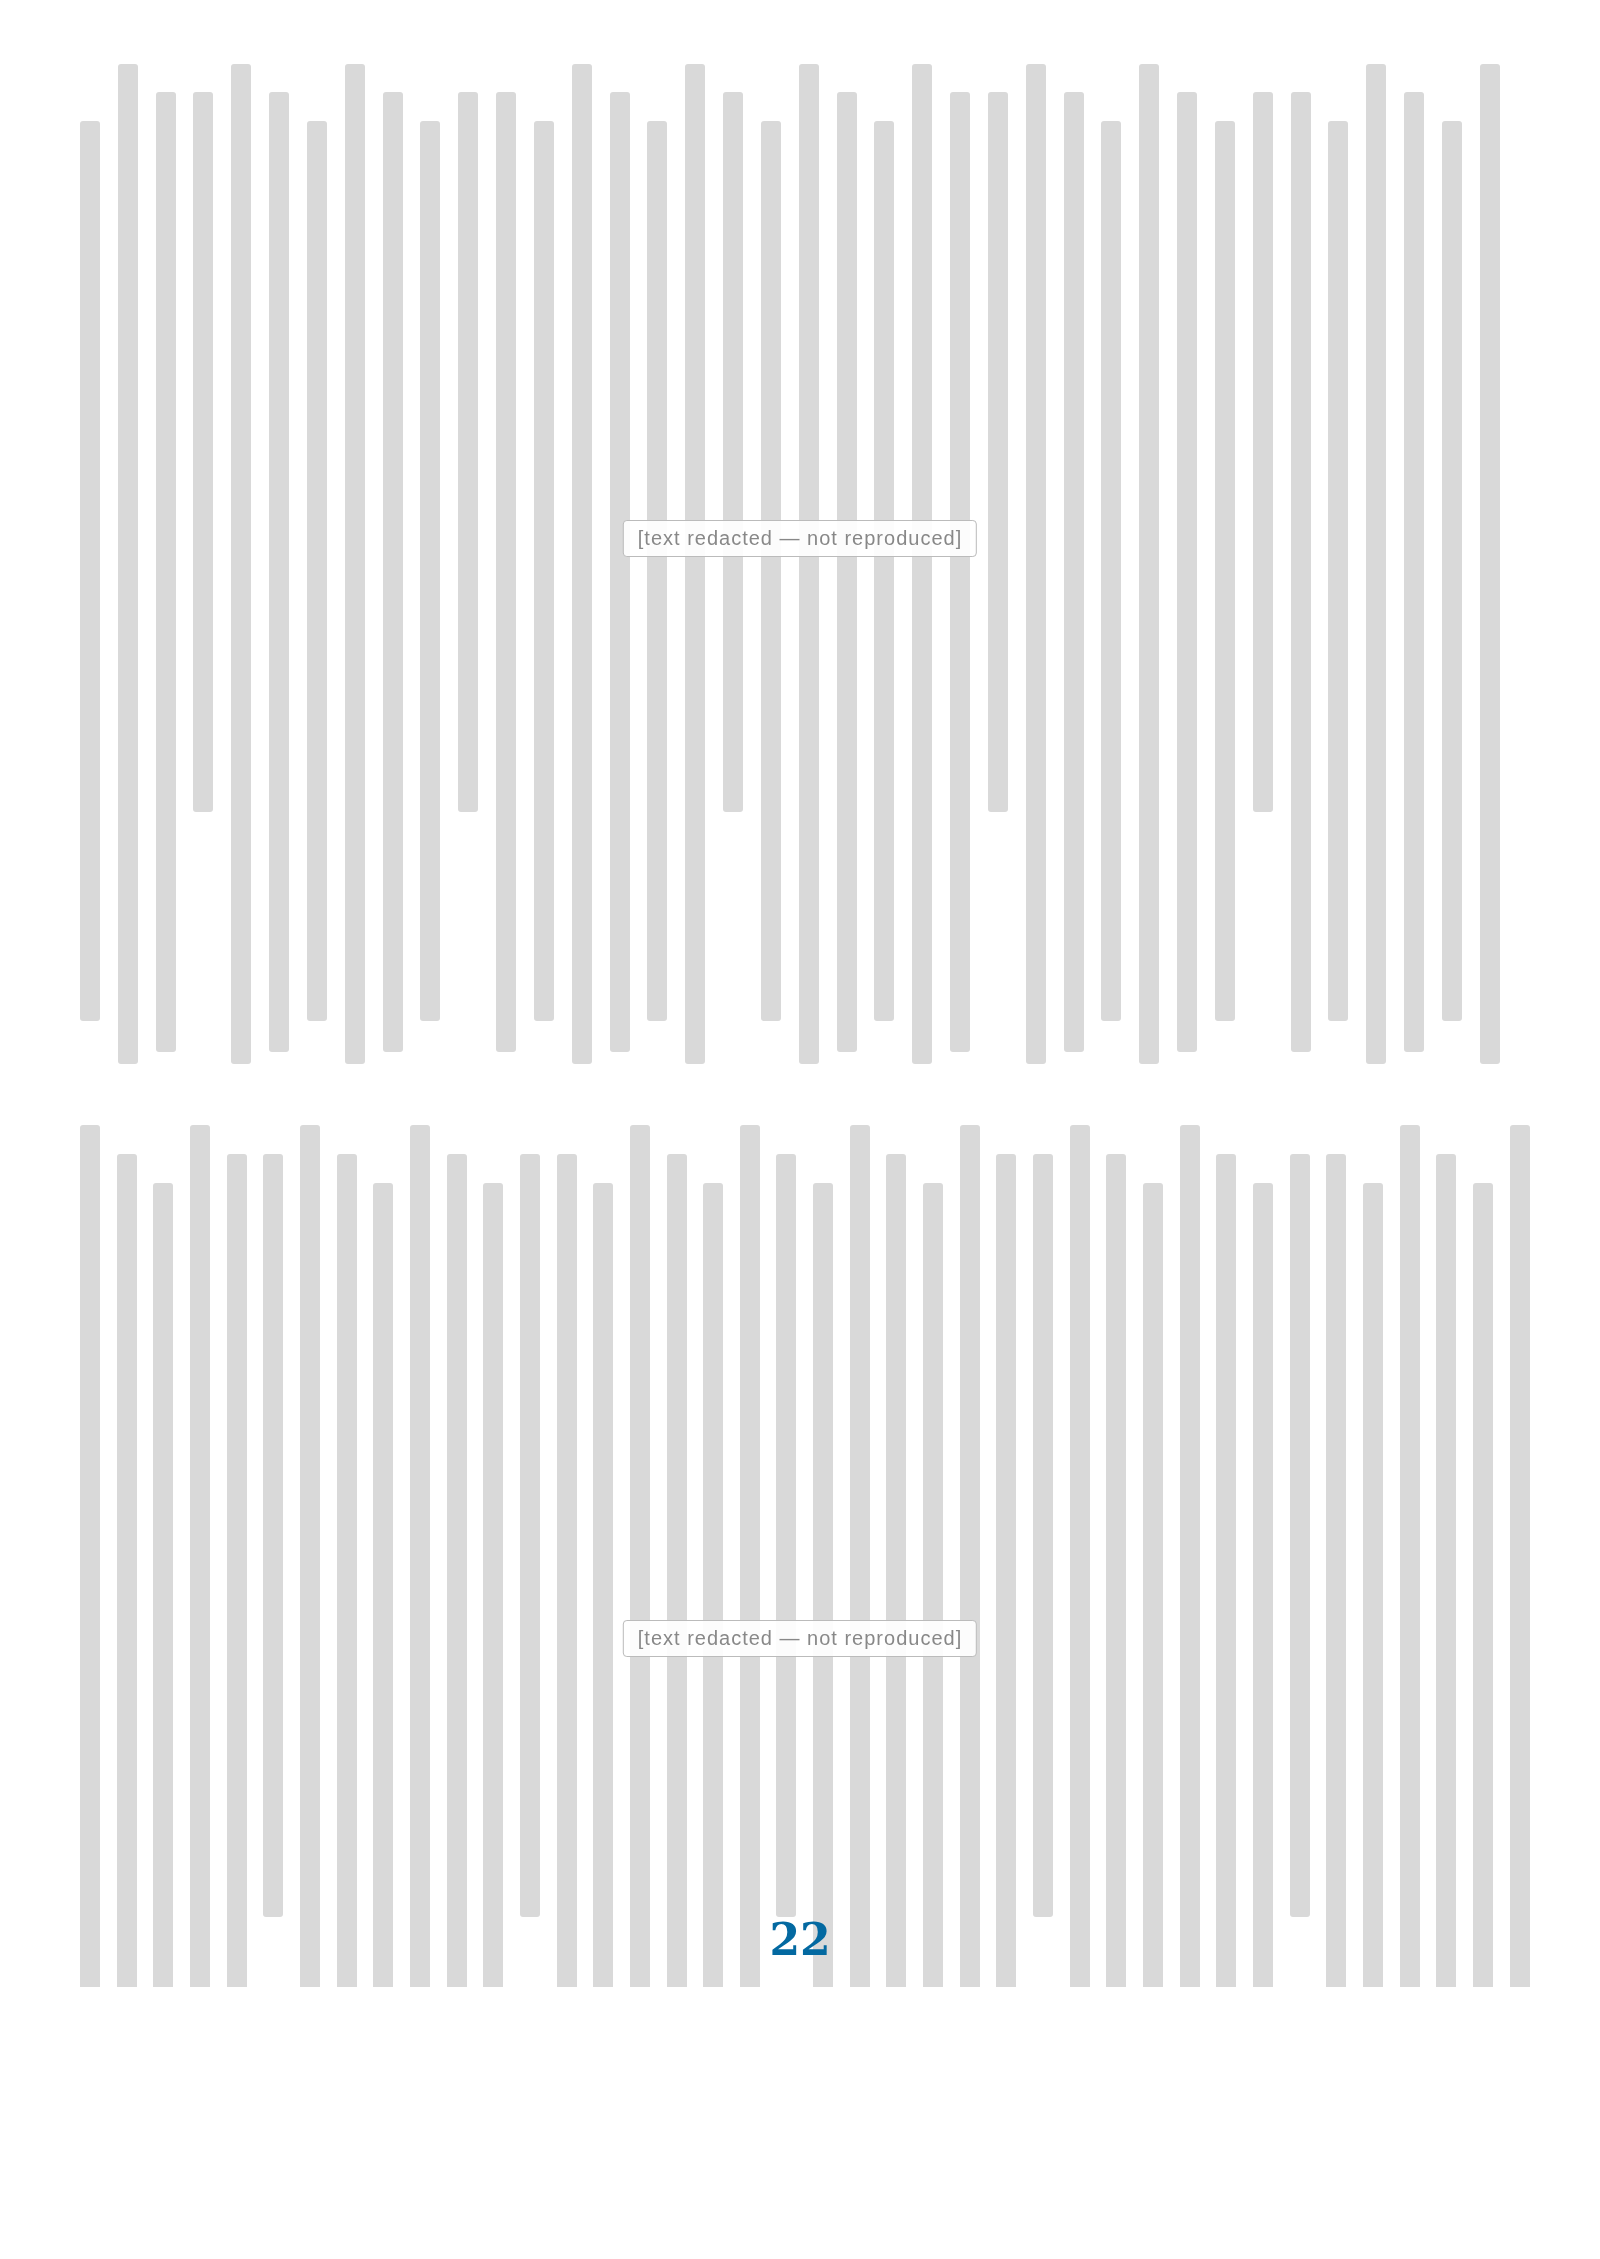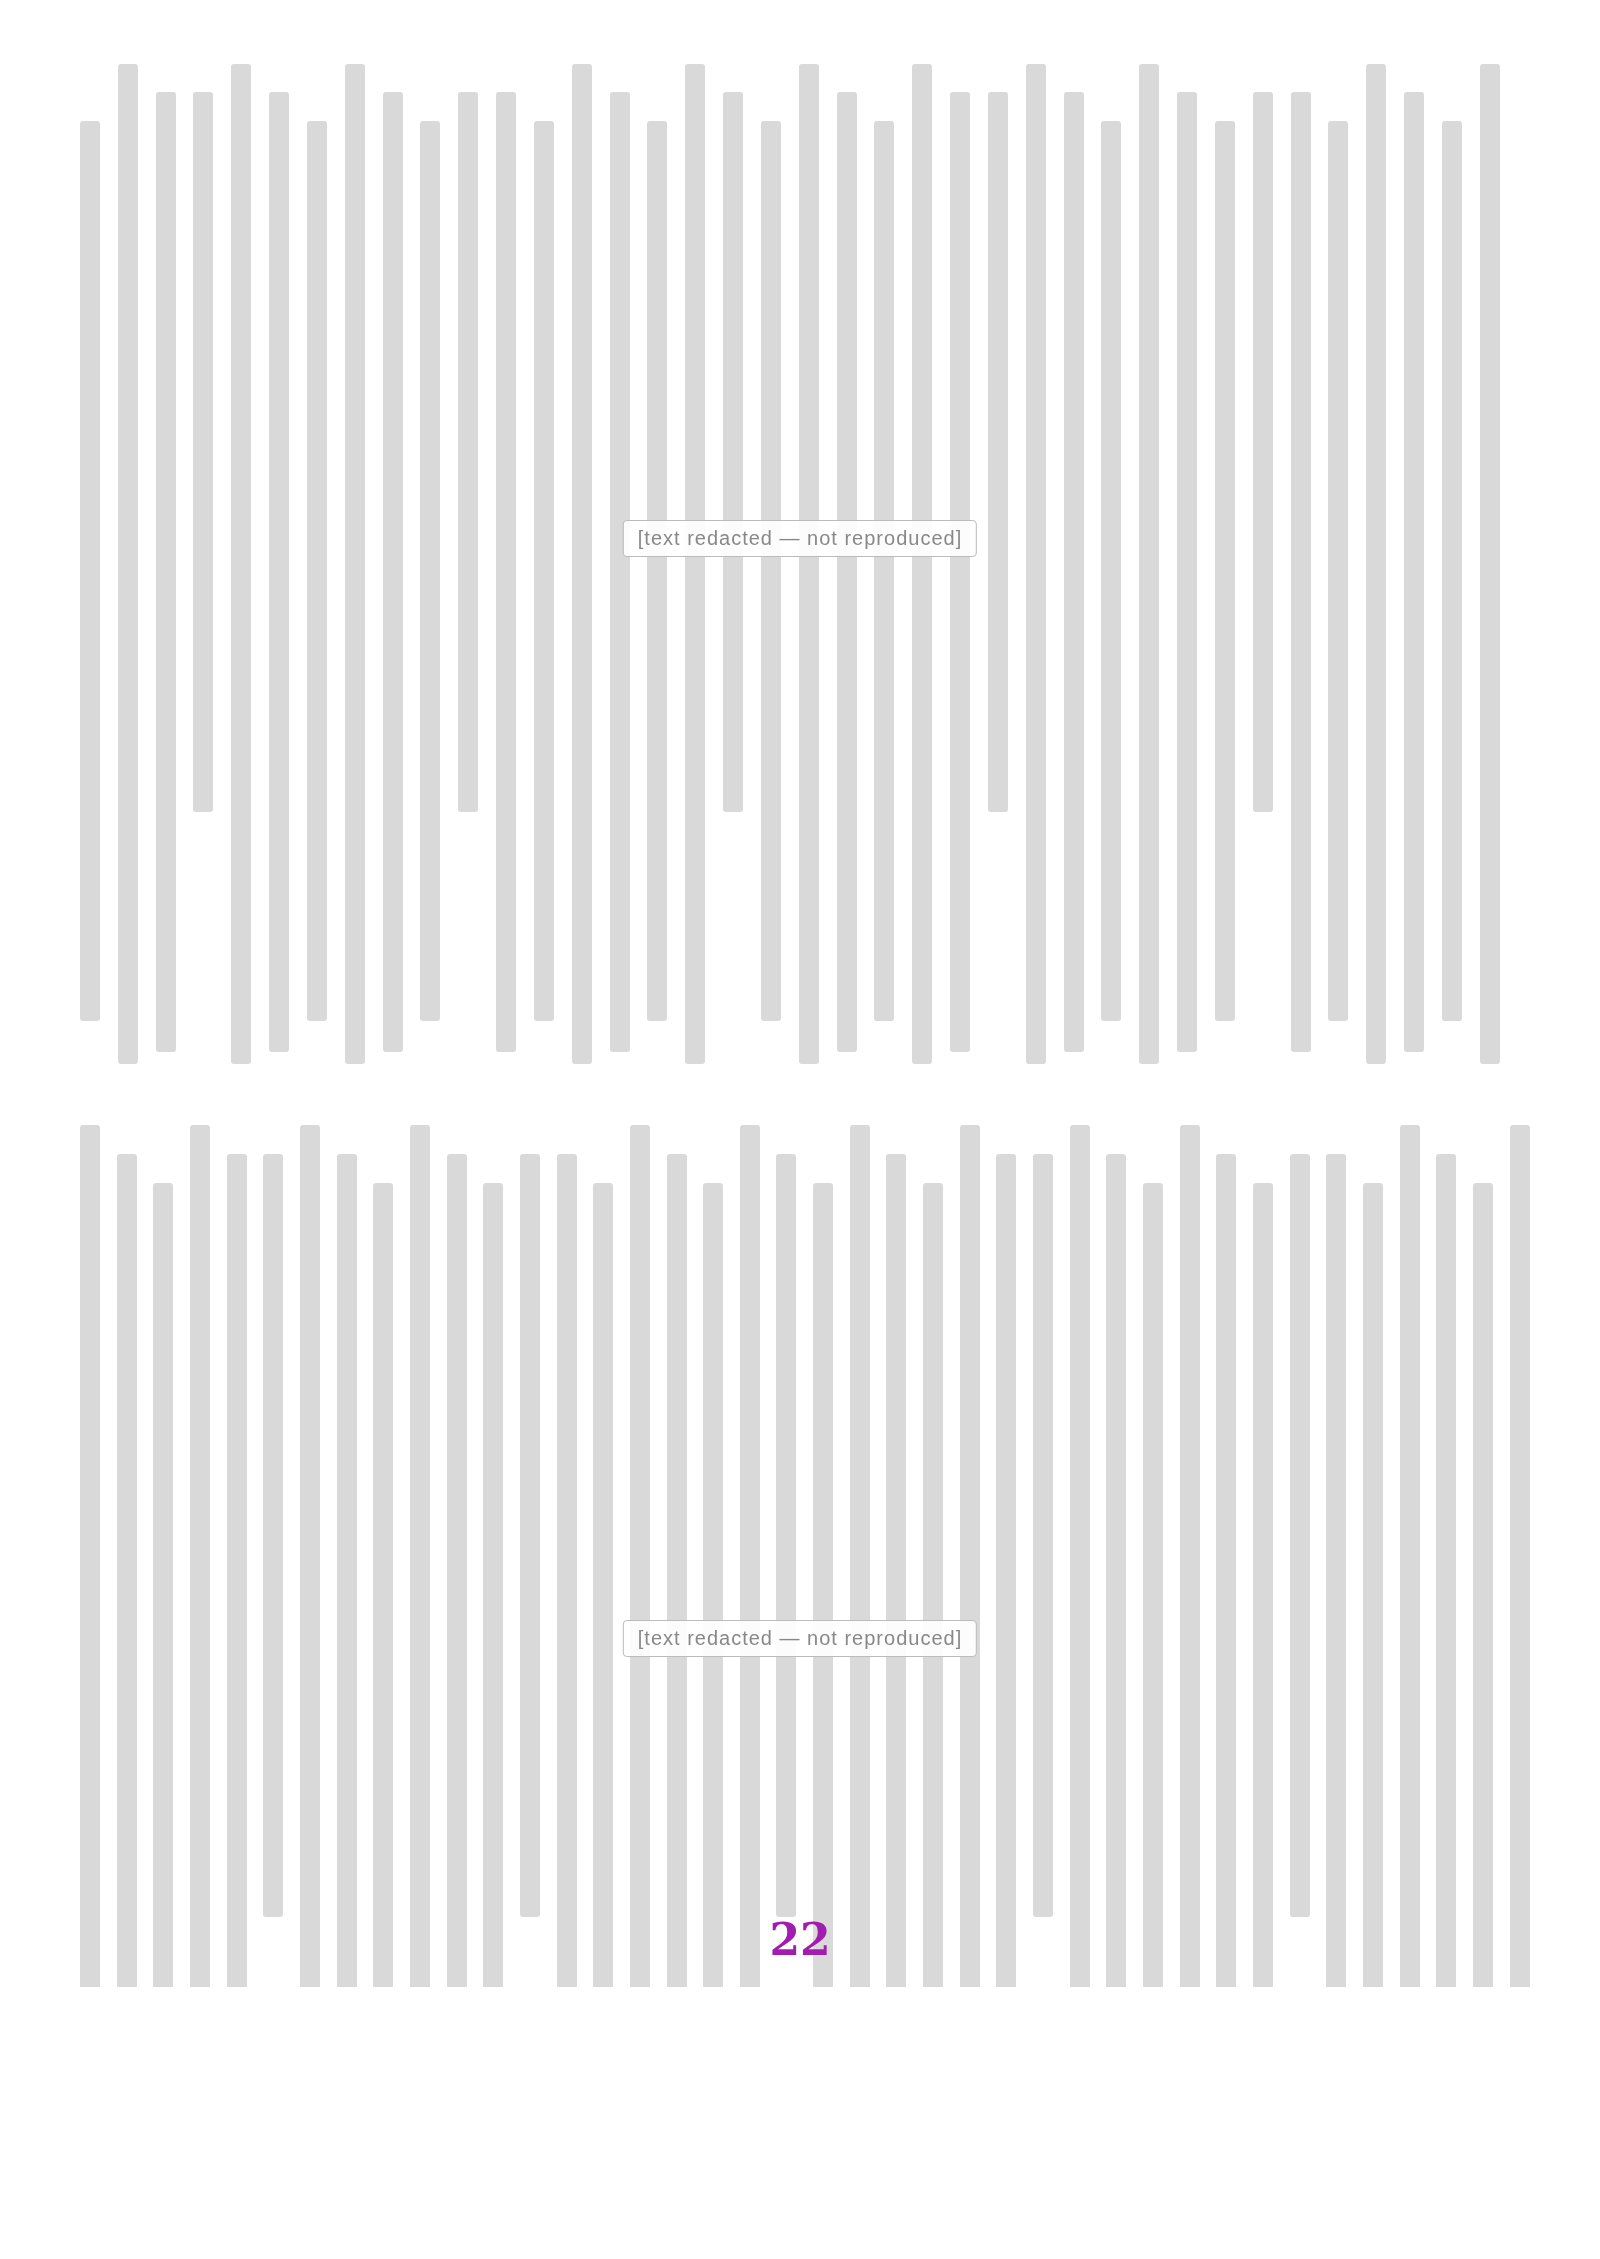--- a/index.html
+++ b/index.html
@@ -48,21 +48,21 @@
   }
   .page-number {
     position: absolute;
     left: 0;
     right: 0;
     bottom: 22px;
     text-align: center;
     font-family: "DejaVu Serif", serif;
     font-weight: bold;
     font-size: 44px;
-    color: #a21caf;
+    color: #0369a1;
   }
 </style>
 </head>
 <body>
 
 <div class="page">
 
   <div class="text-block" style="left: 80px; top: 64px; width: 1420px; height: 1000px;">
       <div class="text-col"></div>
       <div class="text-col"></div>

